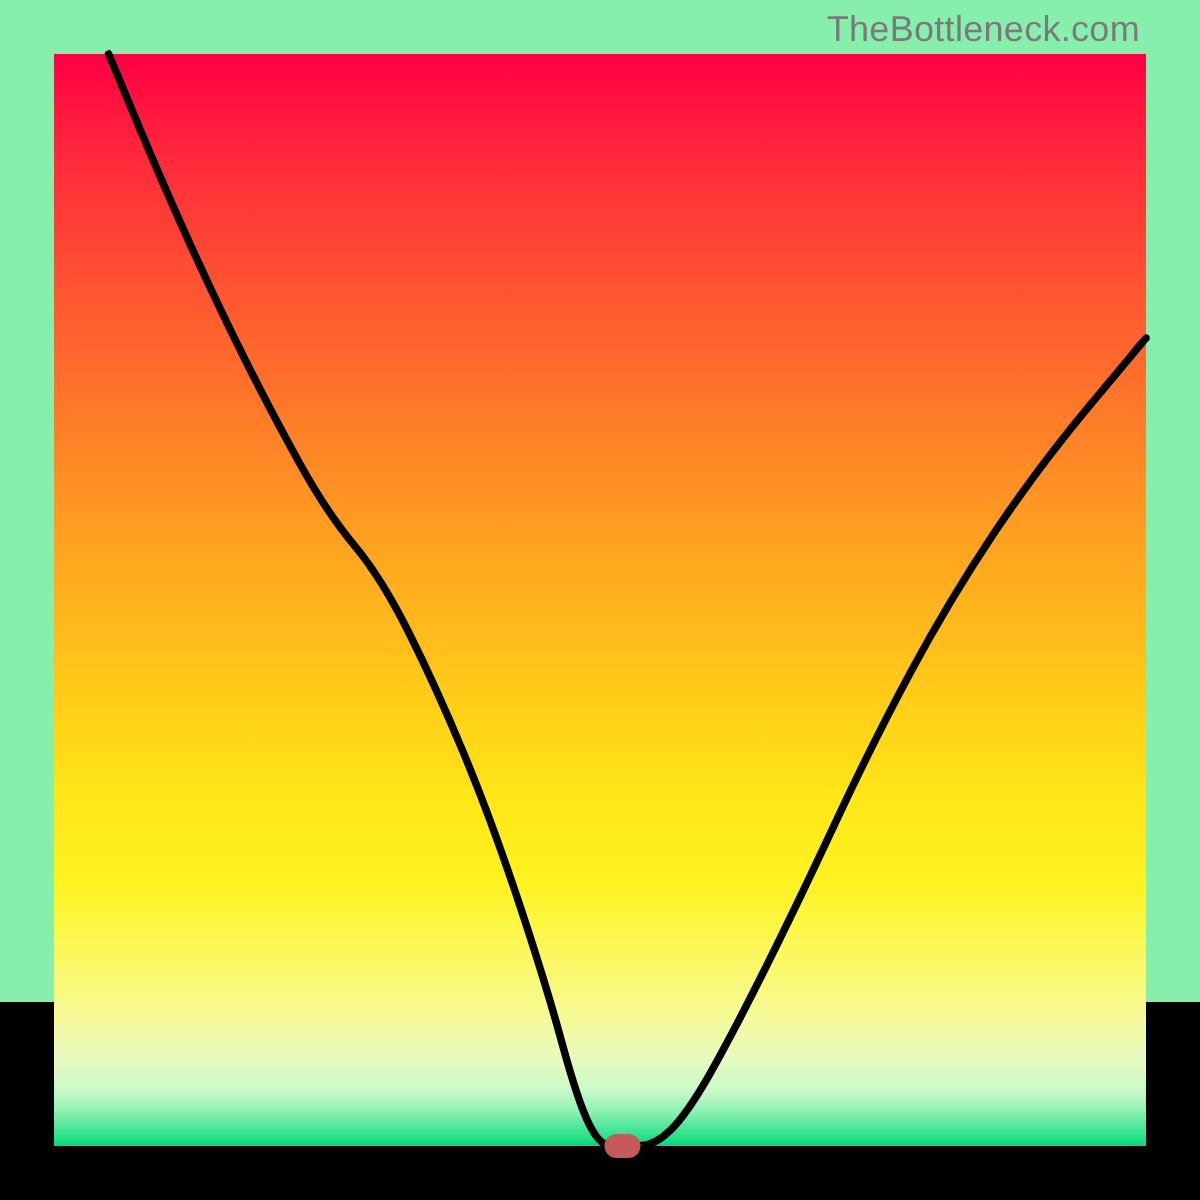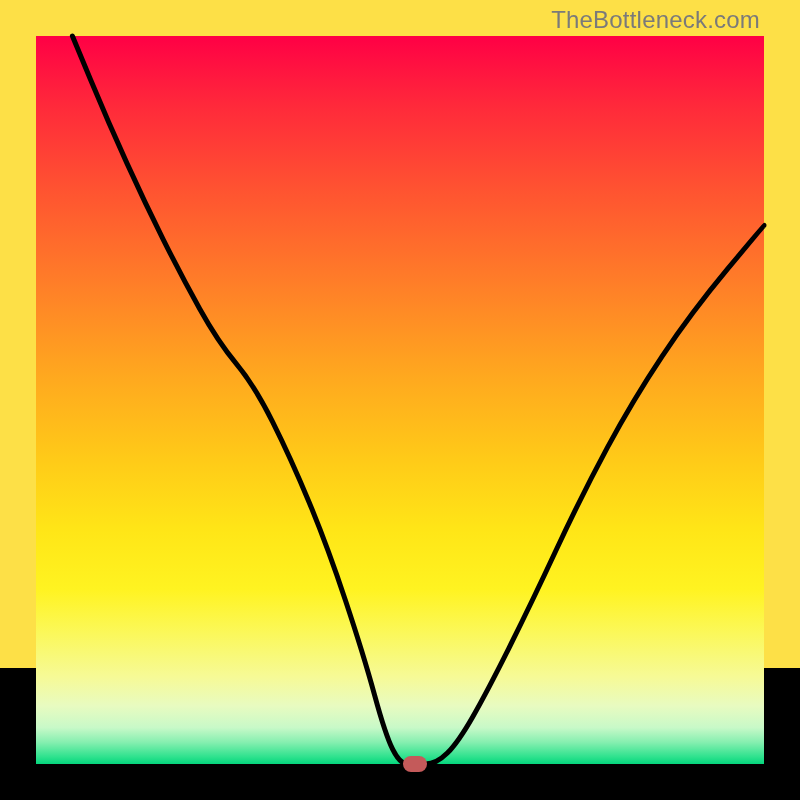--- a/index.html
+++ b/index.html
@@ -10,21 +10,21 @@
     background: #000;
     overflow: hidden;
     font-family: Arial, Helvetica, sans-serif;
   }
   .frame {
     position: absolute;
     left: 0;
     top: 0;
     width: 800px;
     height: 668px;
-    background: #fde047;
+    background: #86efac;
   }
   .plot {
     position: absolute;
     left: 36px;
     top: 36px;
     width: 728px;
     height: 728px;
     background: linear-gradient(to bottom,
       #ff0045 0%,
       #ff2b3a 10%,

